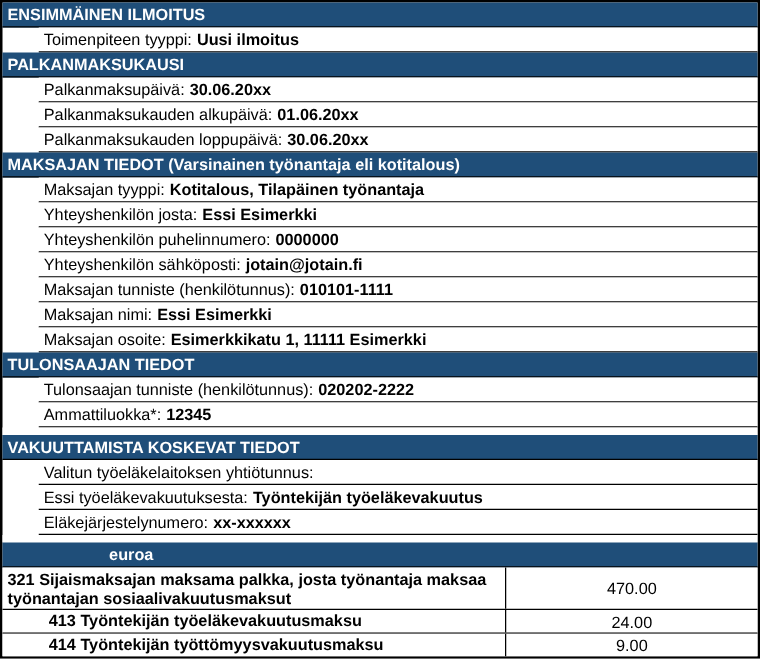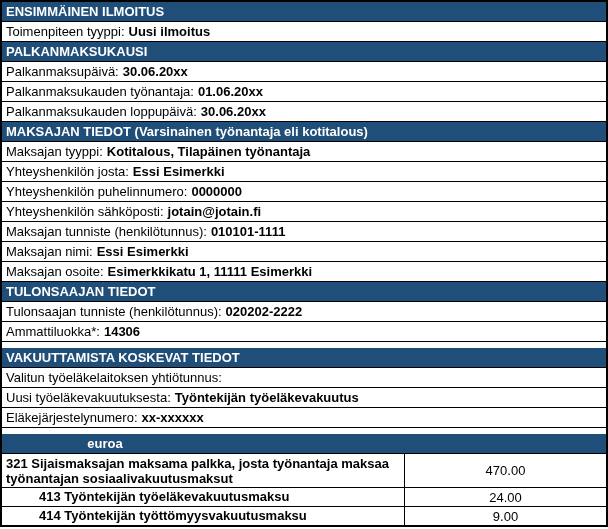--- a/index.html
+++ b/index.html
@@ -23,20 +23,21 @@
     overflow:hidden;
   }
   .row{
     height:19px;
     line-height:19px;
     padding-left:4px;
     border-bottom:1px solid #000;
     white-space:nowrap;
     overflow:hidden;
     background:#fff;
+    margin-left:29px;
   }
   .lbl{font-weight:normal;}
   .val{font-weight:bold;margin-left:4px;}
   .gap{height:6px;background:#fff;}
   
   .inc-hdr{
     display:flex;
     background:#1F4E79;
     color:#fff;
     font-weight:bold;
@@ -76,21 +77,21 @@
   <div class="hdr">ENSIMMÄINEN ILMOITUS</div>
   <div class="row">
     <span class="lbl">Toimenpiteen tyyppi:</span><span class="val">Uusi ilmoitus</span>
   </div>
 
   <div class="hdr">PALKANMAKSUKAUSI</div>
   <div class="row">
     <span class="lbl">Palkanmaksupäivä:</span><span class="val">30.06.20xx</span>
   </div>
   <div class="row">
-    <span class="lbl">Palkanmaksukauden työnantaja:</span><span class="val">01.06.20xx</span>
+    <span class="lbl">Palkanmaksukauden alkupäivä:</span><span class="val">01.06.20xx</span>
   </div>
   <div class="row">
     <span class="lbl">Palkanmaksukauden loppupäivä:</span><span class="val">30.06.20xx</span>
   </div>
 
   <div class="hdr">MAKSAJAN TIEDOT (Varsinainen työnantaja eli kotitalous)</div>
   <div class="row">
     <span class="lbl">Maksajan tyyppi:</span><span class="val">Kotitalous, Tilapäinen työnantaja</span>
   </div>
   <div class="row">
@@ -110,31 +111,31 @@
   </div>
   <div class="row">
     <span class="lbl">Maksajan osoite:</span><span class="val">Esimerkkikatu 1, 11111 Esimerkki</span>
   </div>
 
   <div class="hdr">TULONSAAJAN TIEDOT</div>
   <div class="row">
     <span class="lbl">Tulonsaajan tunniste (henkilötunnus):</span><span class="val">020202-2222</span>
   </div>
   <div class="row">
-    <span class="lbl">Ammattiluokka*:</span><span class="val">14306</span>
+    <span class="lbl">Ammattiluokka*:</span><span class="val">12345</span>
   </div>
 
   <div class="gap"></div>
 
   <div class="hdr">VAKUUTTAMISTA KOSKEVAT TIEDOT</div>
   <div class="row">
     <span class="lbl">Valitun työeläkelaitoksen yhtiötunnus:</span><span class="val"></span>
   </div>
   <div class="row">
-    <span class="lbl">Uusi työeläkevakuutuksesta:</span><span class="val">Työntekijän työeläkevakuutus</span>
+    <span class="lbl">Essi työeläkevakuutuksesta:</span><span class="val">Työntekijän työeläkevakuutus</span>
   </div>
   <div class="row">
     <span class="lbl">Eläkejärjestelynumero:</span><span class="val">xx-xxxxxx</span>
   </div>
 
   <div class="gap"></div>
 
   <div class="inc-hdr">
     <div class="c2">euroa</div>
   </div>

